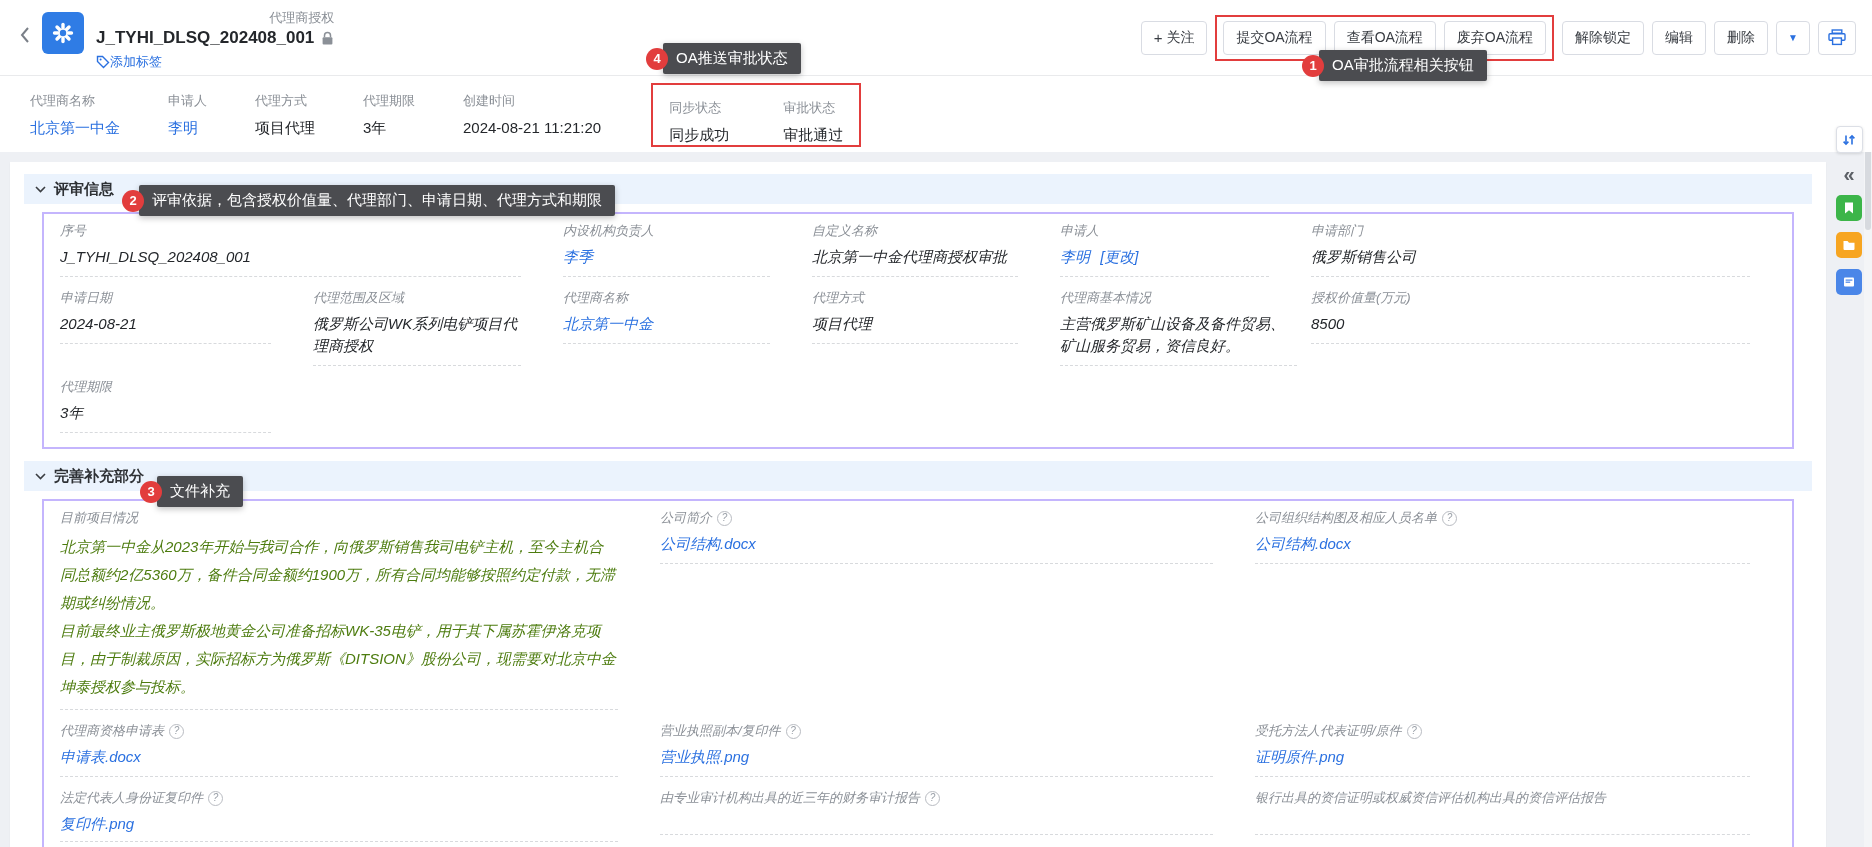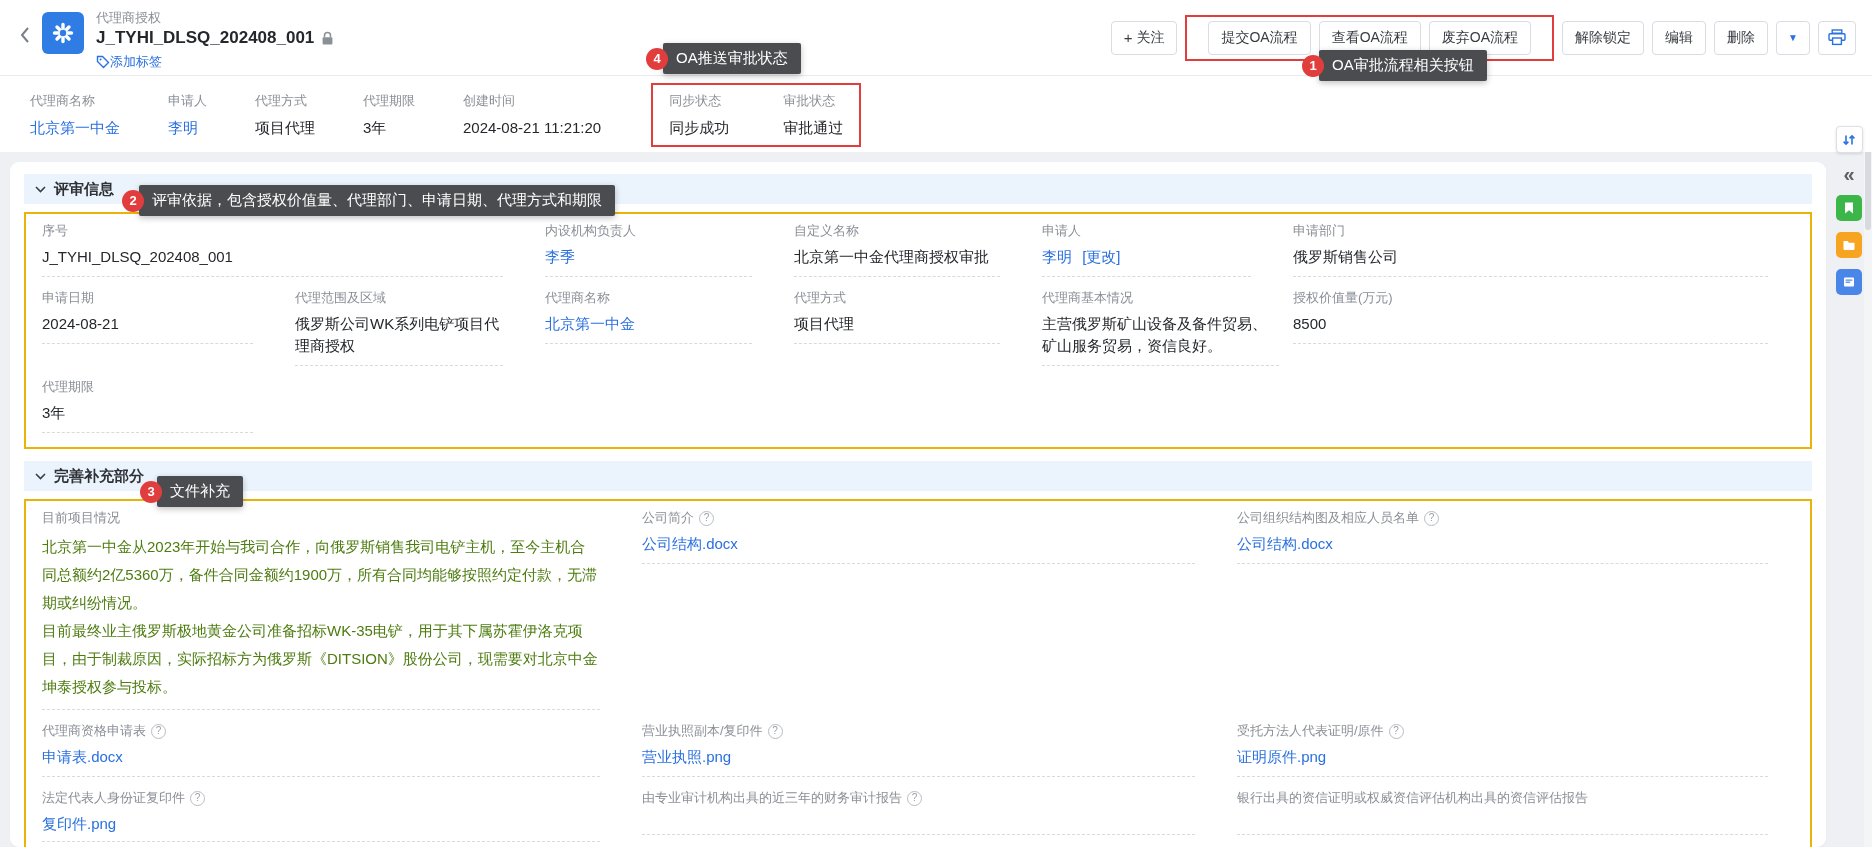--- a/index.html
+++ b/index.html
@@ -16,65 +16,65 @@
     background:#fff; height:76px; padding:0 16px;
     display:flex; justify-content:space-between; align-items:center;
     border-bottom:1px solid #e9eaec; position:relative; z-index:5;
   }
   .topbar-left { display:flex; align-items:flex-start; height:100%; padding-top:8px; }
   .back-btn { margin-top:16px; padding:2px 4px; cursor:pointer; }
   .app-icon {
     width:42px; height:42px; border-radius:6px; background:#2f7ce5;
     display:flex; align-items:center; justify-content:center; margin:4px 12px 0 8px; flex:none;
   }
-  .title-block { display:flex; flex-direction:column; }
+  .title-block { display:flex; flex-direction:column;text-align:right; }
   .breadcrumb { font-size:13px; color:#8a8f96; line-height:16px; margin-top:2px; }
   .title-row { display:flex; align-items:center; gap:7px; margin-top:1px; }
   .obj-title { font-size:17px; font-weight:bold; color:#24272b; line-height:22px; }
   .tag-row { display:flex; align-items:center; margin-top:4px; color:#2a70e0; font-size:13px; cursor:pointer; }
 
   .topbar-actions { display:flex; align-items:center; gap:8px; }
   .btn {
     height:34px; padding:0 12px; background:#fff; border:1px solid #d9dce3; border-radius:4px;
     font-size:14px; color:#383c42; cursor:pointer; font-family:inherit; white-space:nowrap;
     display:inline-flex; align-items:center; gap:4px;
   }
   .btn .plus { font-size:15px; color:#383c42; line-height:1; }
-  .oa-redbox { display:flex; gap:8px; border:2px solid #e23d3d; padding:4px 21px; }
+  .oa-redbox { display:flex; gap:8px; border:2px solid #e23d3d; padding:4px 6px; }
   .caret-btn { padding:0 11px; color:#2a70e0; font-size:10px; }
   .icon-btn { padding:0 9px; }
 
   
   .info-bar {
     background:#fff; height:76px; padding:16px 16px 0 30px;
     display:flex; align-items:flex-start; position:relative; z-index:1;
   }
   .info-field { margin-right:48px; flex:none; }
   .info-label { font-size:13px; color:#8a8f96; margin-bottom:9px; white-space:nowrap; }
   .info-value { font-size:15px; color:#24272b; white-space:nowrap; }
   .link { color:#2a70e0; cursor:pointer; }
   .sync-redbox {
     display:flex; border:2px solid #e23d3d; margin-top:-9px; margin-left:2px;
-    padding:7px 16px 0 16px; height:64px;
+    padding:7px 16px 0 16px; height:64px;align-items:flex-end;
   }
   .sync-redbox .info-field { margin-right:54px; }
   .sync-redbox .info-field:last-child { margin-right:0; }
 
   
   .card {
-    margin:10px 46px 0 10px; background:#fff; border-radius:9px;
+    margin:10px 46px 0 10px; background:#fff; border-radius:0;
     height:685px; overflow:hidden; position:relative;
     box-shadow:0 1px 2px rgba(0,0,0,0.04);
   }
   .section-bar {
     background:#ebf3fd; height:30px; margin:12px 14px 8px;
     display:flex; align-items:center; gap:8px; padding:0 11px;
     font-size:15px; font-weight:bold; color:#2e3135;
   }
-  .redbox-grid { margin:0 14px 10px; border:2px solid #eab308; display:grid; padding:6px 0 4px 16px; }
+  .redbox-grid { margin:0 32px 10px; border:2px solid #c4b5fd; display:grid; padding:6px 0 4px 16px;font-style:italic; }
   .review-grid { grid-template-columns:253px 250px 249px 248px 251px auto; }
   .supp-grid   { grid-template-columns:600px 595px auto; }
 
   .fcell { padding:2px 42px 10px 0; }
   .flabel {
     font-size:13px; color:#8a8f96; line-height:18px; margin-bottom:6px;
     display:flex; align-items:center; gap:5px;
   }
   .fval {
     font-size:15px; color:#24272b; line-height:22px; min-height:22px;

